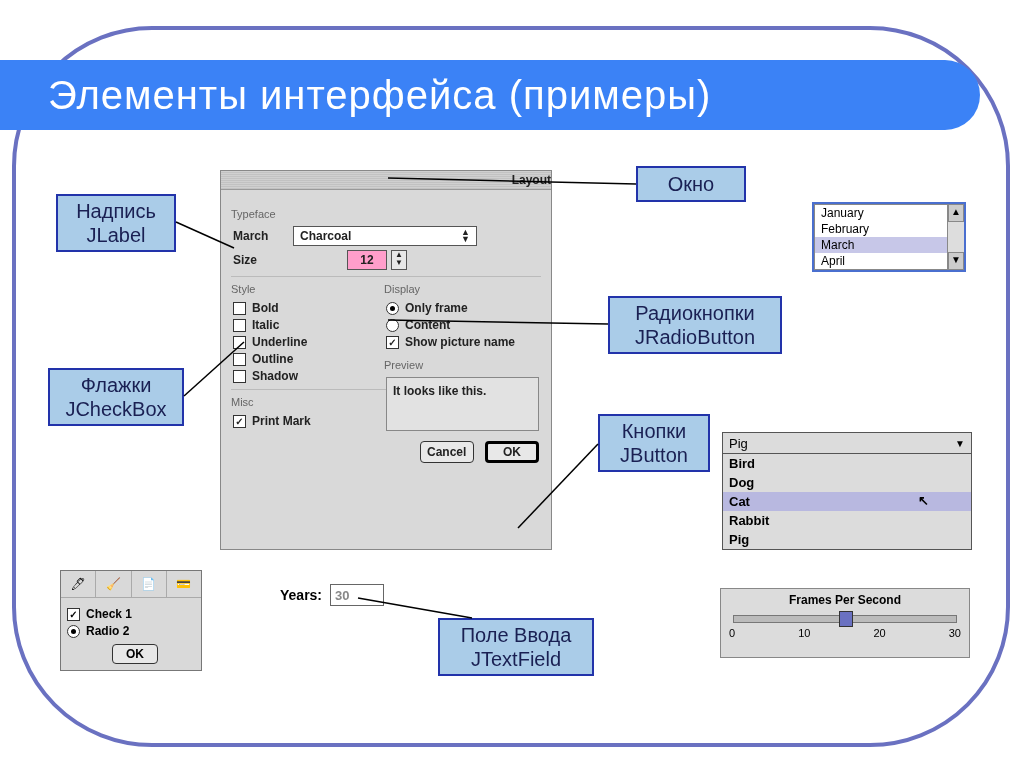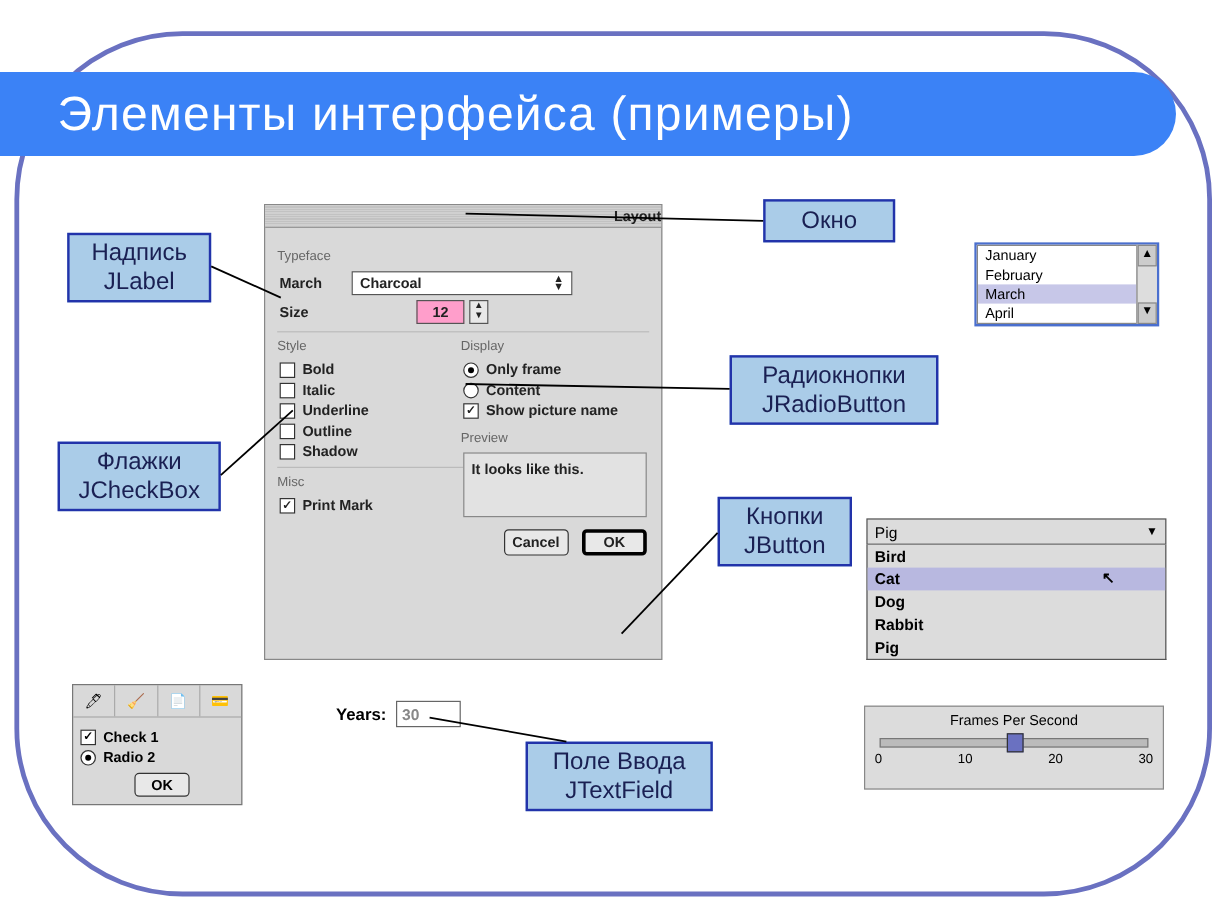--- a/index.html
+++ b/index.html
@@ -320,32 +320,32 @@
   </div>
 </div>
 
 <div class="combobox">
   <div class="closed">
     <span>Pig</span>
     <span class="tri">▼</span>
   </div>
   <div class="list">
     <div class="li">Bird</div>
+    <div class="li">Dog</div>
     <div class="li sel">
       <span>Cat</span>
       <span class="cursor">↖</span>
     </div>
-    <div class="li">Dog</div>
     <div class="li">Rabbit</div>
     <div class="li">Pig</div>
   </div>
 </div>
 
 <div class="slider">
-  <div style="font-weight:normal;">Frames Per Second</div>
+  <div style="font-weight:bold;">Frames Per Second</div>
   <div class="track">
     <div class="knob"></div>
   </div>
   <div class="ticks">
     <span>0</span>
     <span>10</span>
     <span>20</span>
     <span>30</span>
   </div>
 </div>

